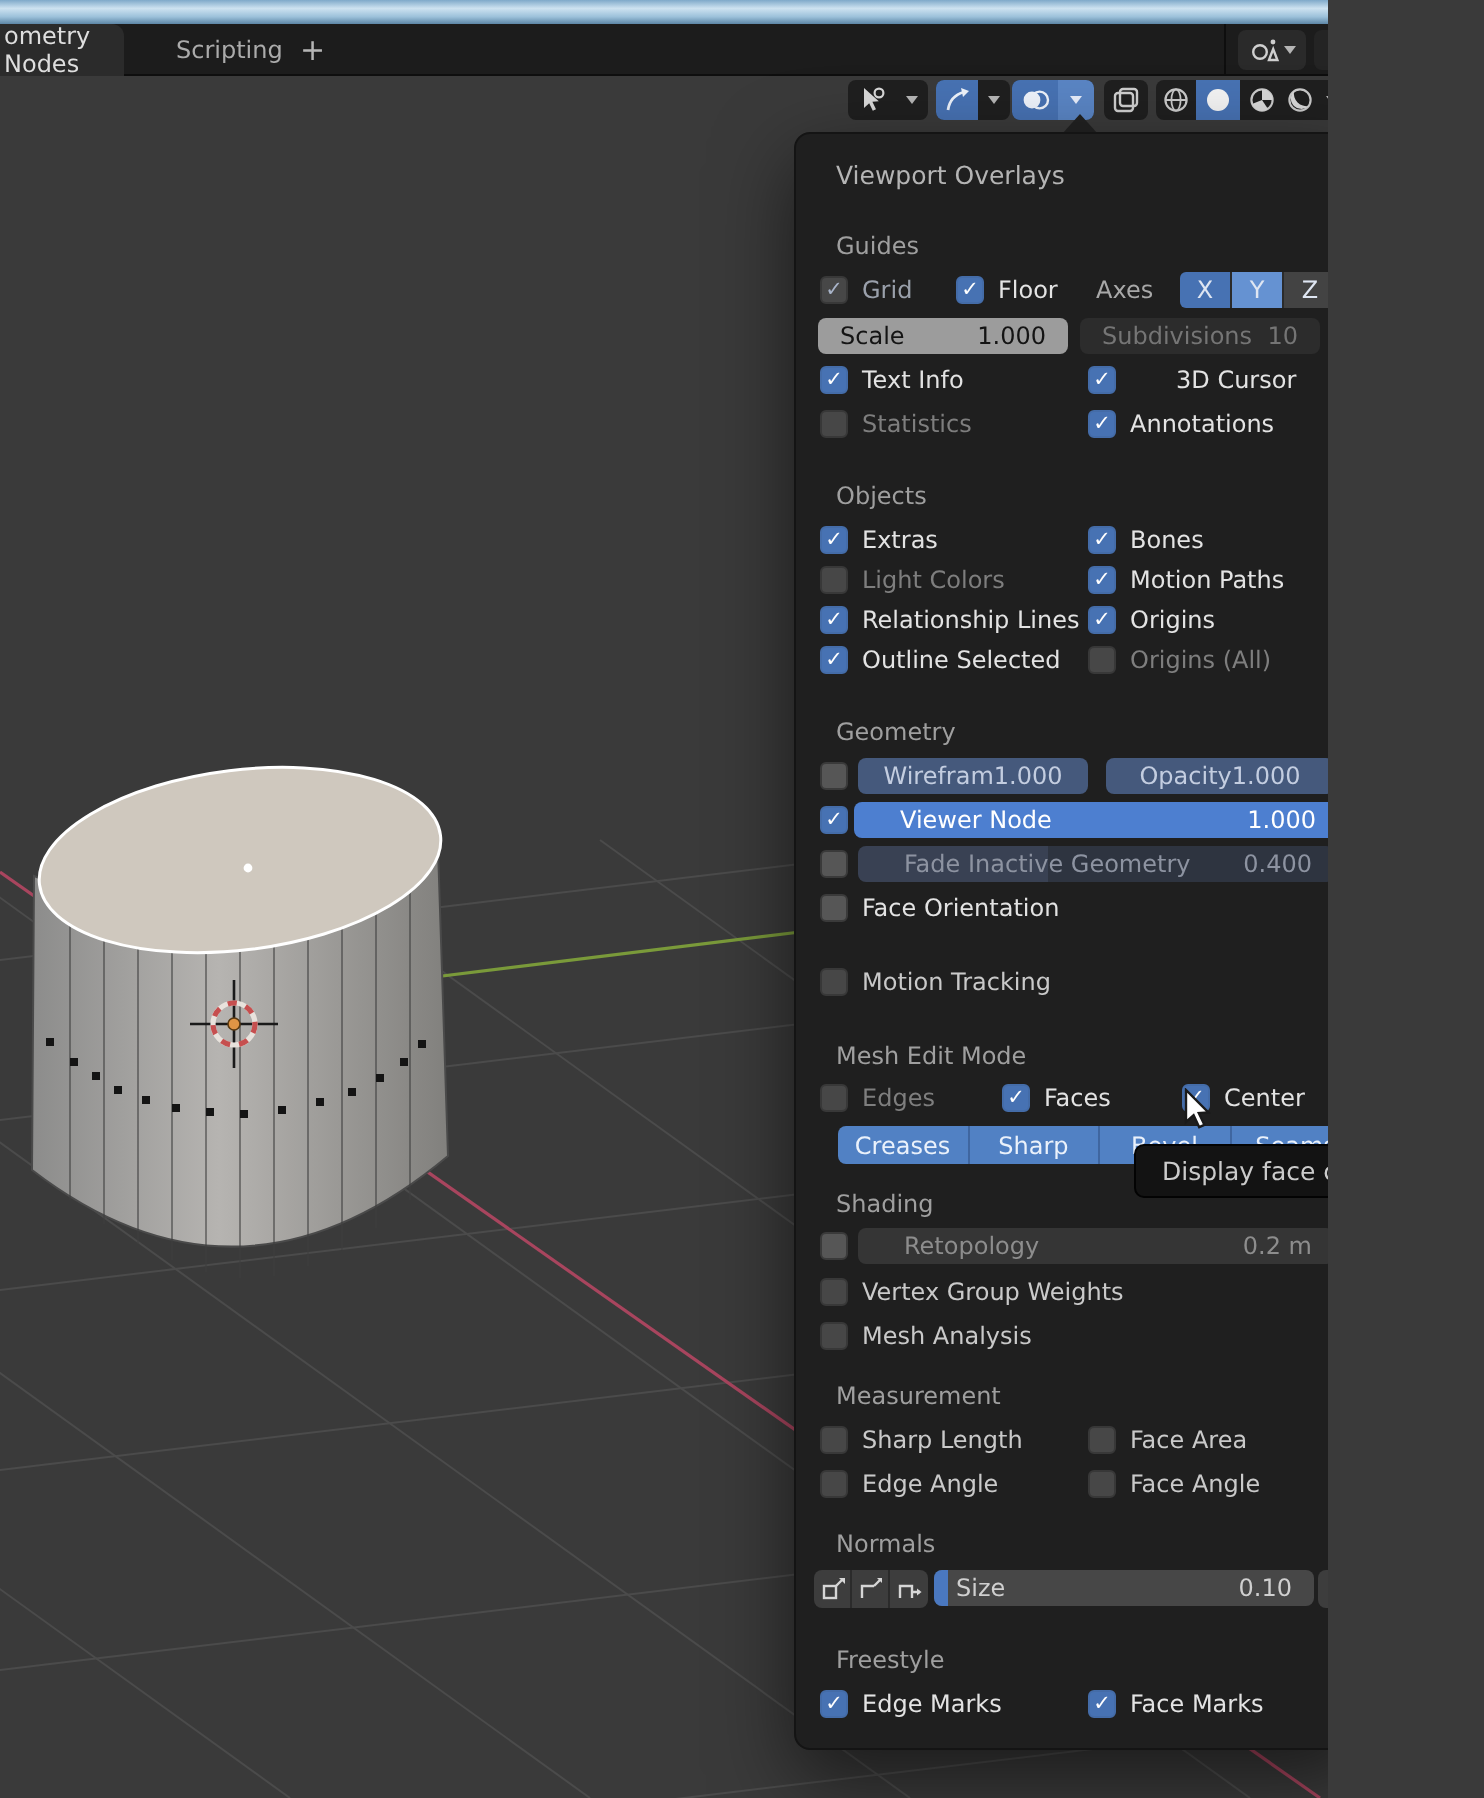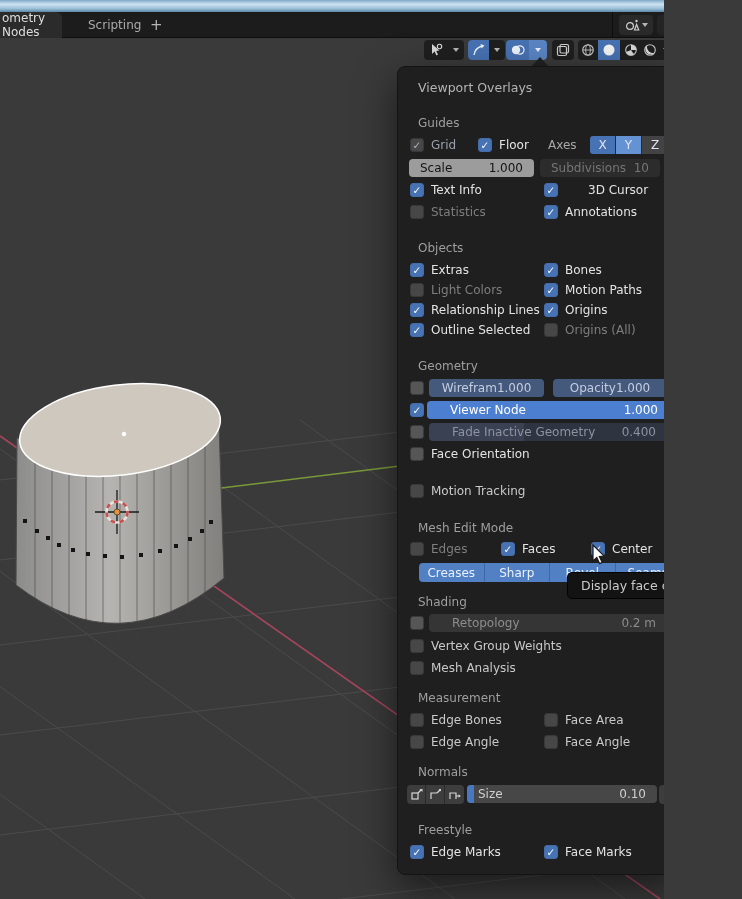--- a/index.html
+++ b/index.html
@@ -617,21 +617,21 @@
       <label class="cb dim" style="left:0;">
         <span class="box"></span>
         <span class="lbl" style="color:#c9c9c9;">Mesh Analysis</span>
       </label>
     </div>
 
     <div class="sec" style="top:624px;">Measurement</div>
     <div class="prow" style="top:645px;">
       <label class="cb dim" style="left:0;">
         <span class="box"></span>
-        <span class="lbl" style="color:#c9c9c9;">Edge Bones</span>
+        <span class="lbl" style="color:#c9c9c9;">Sharp Length</span>
       </label>
       <label class="cb dim" style="left:134px;">
         <span class="box"></span>
         <span class="lbl" style="color:#c9c9c9;">Face Area</span>
       </label>
     </div>
     <div class="prow" style="top:667px;">
       <label class="cb dim" style="left:0;">
         <span class="box"></span>
         <span class="lbl" style="color:#c9c9c9;">Edge Angle</span>

